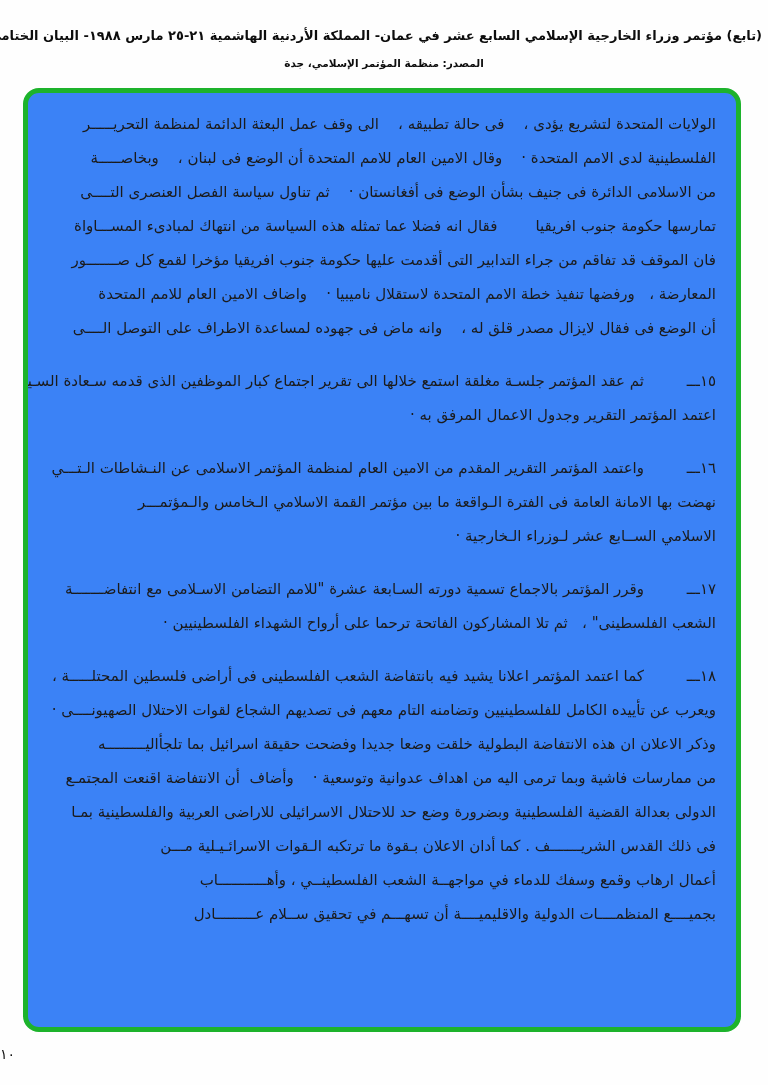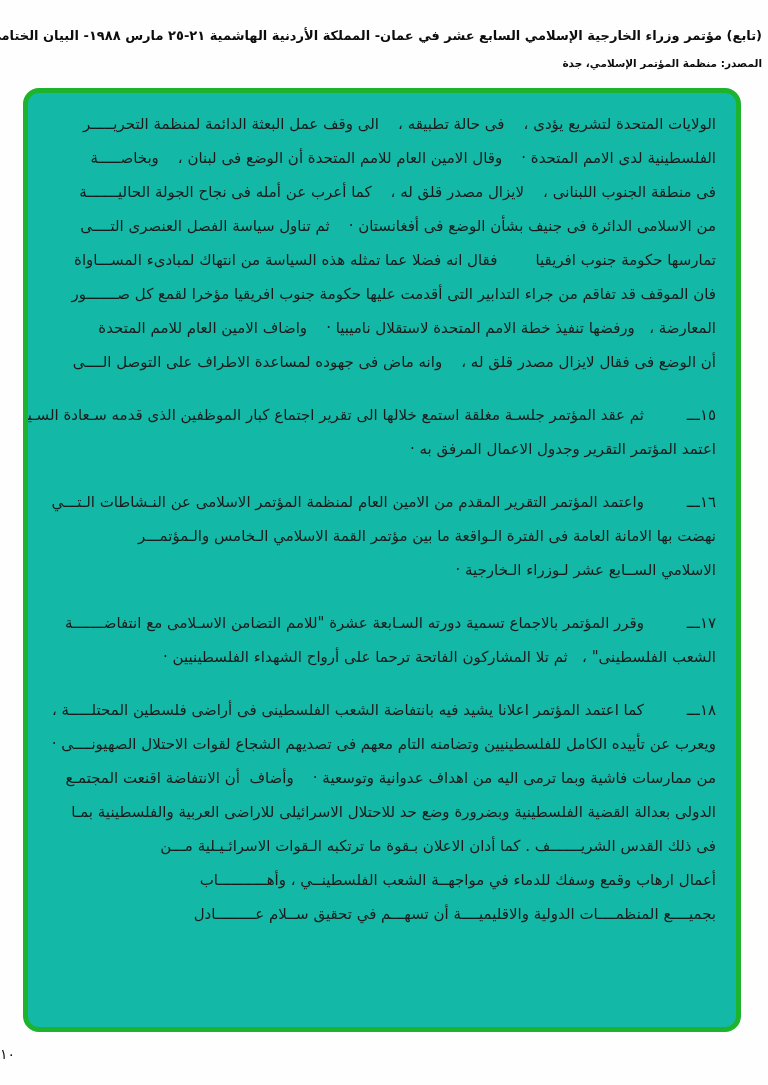--- a/index.html
+++ b/index.html
@@ -27,37 +27,37 @@
     font-size: 13px;
     letter-spacing: 0;
     white-space: nowrap;
     color: #0d0d0d;
   }
   .source-line {
     position: absolute;
     top: 57px;
     right: 6px;
     left: 6px;
-    text-align: right;
+    text-align: center;
     font-weight: bold;
     font-size: 10.5px;
     color: #0d0d0d;
   }
   .content-box {
     position: absolute;
     top: 88px;
     right: 27px;
     width: 718px;
     height: 944px;
     box-sizing: border-box;
     border: 5px solid #1db32c;
     border-radius: 16px;
     padding: 14px 20px 0 14px;
     overflow: hidden;
-    background: #14b8a6;
+    background: #3b82f6;
   }
   .para { margin: 0; }
   .para + .para { margin-top: 19px; }
   .line {
     font-size: 15px;
     line-height: 34px;
     text-align: right;
     white-space: pre;
     color: #1b1b1b;
   }
@@ -82,21 +82,20 @@
 <div class="page">
 
   <div class="header-title">(تابع) مؤتمر وزراء الخارجية الإسلامي السابع عشر في عمان- المملكة الأردنية الهاشمية ٢١-٢٥ مارس ١٩٨٨- البيان الختامي</div>
   <div class="source-line">المصدر: منظمة المؤتمر الإسلامي، جدة</div>
 
   <div class="content-box">
 
     <div class="para">
       <div class="line">الولايات المتحدة لتشريع يؤدى ،    فى حالة تطبيقه ،    الى وقف عمل البعثة الدائمة لمنظمة التحريـــــر</div>
       <div class="line">الفلسطينية لدى الامم المتحدة ·    وقال الامين العام للامم المتحدة أن الوضع فى لبنان ،    وبخاصـــــة</div>
-      <div class="line">فى منطقة الجنوب اللبنانى ،    لايزال مصدر قلق له ،    كما أعرب عن أمله فى نجاح الجولة الحاليـــــــة</div>
       <div class="line">من الاسلامى الدائرة فى جنيف بشأن الوضع فى أفغانستان ·    ثم تناول سياسة الفصل العنصرى التــــى</div>
       <div class="line">تمارسها حكومة جنوب افريقيا        فقال انه فضلا عما تمثله هذه السياسة من انتهاك لمبادىء المســـاواة</div>
       <div class="line">فان الموقف قد تفاقم من جراء التدابير التى أقدمت عليها حكومة جنوب افريقيا مؤخرا لقمع كل صـــــــور</div>
       <div class="line">المعارضة ،   ورفضها تنفيذ خطة الامم المتحدة لاستقلال ناميبيا ·    واضاف الامين العام للامم المتحدة</div>
       <div class="line">أن الوضع فى فقال لايزال مصدر قلق له ،    وانه ماض فى جهوده لمساعدة الاطراف على التوصل الــــى</div>
     </div>
 
     <div class="para">
       <div class="line first">
         <span class="pnum">١٥ـــ</span>
@@ -121,20 +120,21 @@
       </div>
       <div class="line">الشعب الفلسطينى" ،   ثم تلا المشاركون الفاتحة ترحما على أرواح الشهداء الفلسطينيين ·</div>
     </div>
 
     <div class="para">
       <div class="line first">
         <span class="pnum">١٨ـــ</span>
         <span>كما اعتمد المؤتمر اعلانا يشيد فيه بانتفاضة الشعب الفلسطينى فى أراضى فلسطين المحتلـــــة ،</span>
       </div>
       <div class="line">ويعرب عن تأييده الكامل للفلسطينيين وتضامنه التام معهم فى تصديهم الشجاع لقوات الاحتلال الصهيونــــى ·</div>
+      <div class="line">وذكر الاعلان ان هذه الانتفاضة البطولية خلقت وضعا جديدا وفضحت حقيقة اسرائيل بما تلجأاليـــــــــه</div>
       <div class="line">من ممارسات فاشية وبما ترمى اليه من اهداف عدوانية وتوسعية ·    وأضاف  أن الانتفاضة اقنعت المجتمـع</div>
       <div class="line">الدولى بعدالة القضية الفلسطينية وبضرورة وضع حد للاحتلال الاسرائيلى للاراضى العربية والفلسطينية بمـا</div>
       <div class="line">فى ذلك القدس الشريـــــــف . كما أدان الاعلان بـقوة ما ترتكبه الـقوات الاسرائـيـلية مـــن</div>
       <div class="line">أعمال ارهاب وقمع وسفك للدماء في مواجهــة الشعب الفلسطينــي ، وأهـــــــــــاب</div>
       <div class="line">بجميــــع المنظمــــات الدولية والاقليميــــة أن تسهـــم في تحقيق ســلام عـــــــــادل</div>
     </div>
 
   </div>
 
   <div class="page-number">١٠</div>

